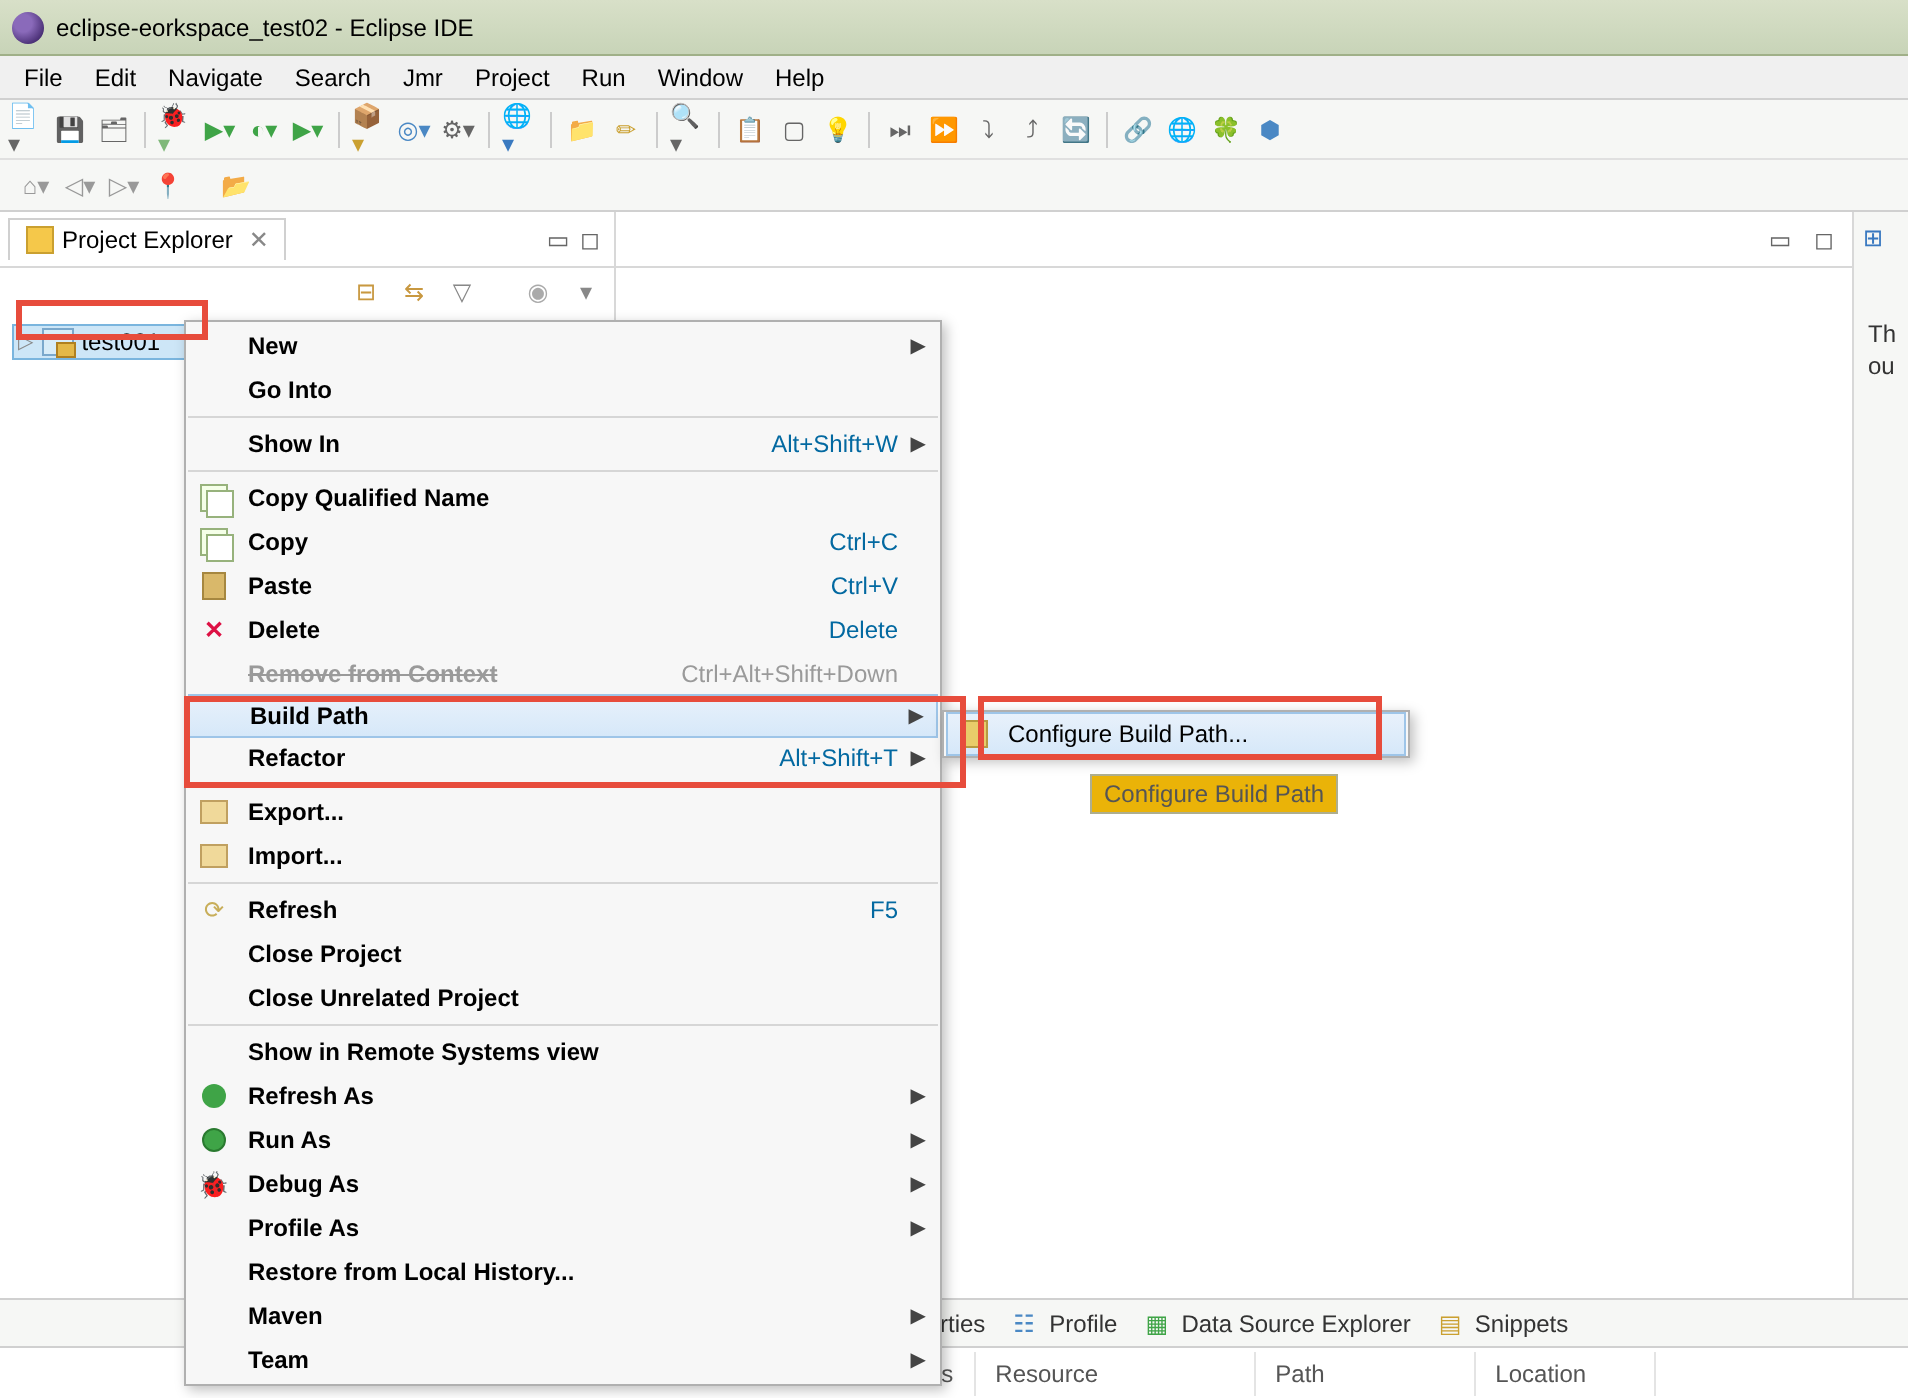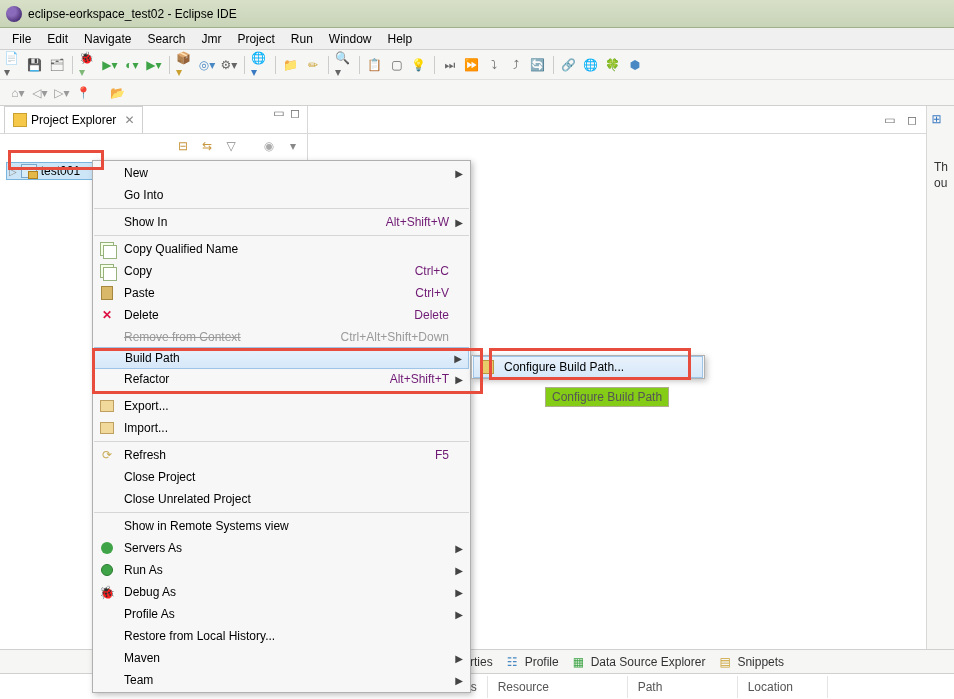--- a/index.html
+++ b/index.html
@@ -15,21 +15,21 @@
 .toolbar { height: 30px; background: #f6f7f5; border-bottom: 1px solid #e0e0e0; display: flex; align-items: center; padding: 0 4px; gap: 4px; }
 .tb-ico { width: 18px; height: 18px; display: inline-flex; align-items: center; justify-content: center; font-size: 12px; color: #666; }
 .tb-sep { width: 1px; height: 18px; background: #ccc; margin: 0 2px; }
 
 .navbar { height: 26px; background: #f6f7f5; border-bottom: 1px solid #d0d0d0; display: flex; align-items: center; padding: 0 10px; gap: 6px; }
 .nav-ico { width: 16px; height: 16px; color: #999; display: inline-flex; align-items: center; justify-content: center; }
 
 .workbench { position: absolute; top: 106px; left: 0; right: 0; bottom: 0; display: flex; }
 
 .sidebar { width: 308px; background: #fff; border-right: 1px solid #d8d8d8; display: flex; flex-direction: column; }
-.view-tabs { height: 28px; border-bottom: 1px solid #d8d8d8; display: flex; padding: 0 4px; }
+.view-tabs { height: 28px; border-bottom: 1px solid #d8d8d8; display: flex; align-items: center; padding: 0 4px; }
 .view-tab { display: flex; align-items: center; padding: 3px 8px; border: 1px solid #d0d0d0; border-bottom: none; background: #fff; gap: 4px; }
 .view-tab .vt-ico { width: 14px; height: 14px; background: #f5c84a; border: 1px solid #caa030; }
 .view-tabs .spacer { flex: 1; }
 .view-min { width: 16px; height: 14px; display: inline-flex; align-items: center; justify-content: center; color: #666; }
 
 .view-toolbar { height: 24px; display: flex; justify-content: flex-end; align-items: center; padding: 0 6px; gap: 8px; }
 .vt-btn { width: 16px; height: 16px; display: inline-flex; align-items: center; justify-content: center; color: #888; }
 
 .tree { padding: 4px 6px; }
 .tree-item { display: flex; align-items: center; gap: 4px; padding: 1px 2px; }
@@ -56,35 +56,35 @@
 .bottom-hdr { position: absolute; bottom: 0; left: 0; right: 0; height: 26px; border-top: 1px solid #d0d0d0; background: #fff; display: flex; align-items: center; z-index: 4; color: #555; }
 .bh-cell { padding: 4px 10px; border-right: 1px solid #e4e4e4; }
 
 .watermark { position: absolute; bottom: 38px; right: 10px; color: #dcdcdc; z-index: 3; }
 .side-text { position: absolute; top: 160px; right: 6px; color:#333; line-height:1.3; z-index:3; }
 
 
 .ctxmenu { position: absolute; top: 160px; left: 92px; width: 379px; background: #f7f7f7; border: 1px solid #b0b0b0; box-shadow: 2px 2px 6px rgba(0,0,0,0.25); z-index: 10; padding: 1px; }
 .ctxmenu .row { display: flex; align-items: center; height: 22px; position: relative; }
 .ctxmenu .row .ic { width: 26px; display:flex; justify-content:center; }
-.ctxmenu .row .lbl { flex: 1; padding-left: 4px; }
-.ctxmenu .row .sc { padding-right: 20px; color: #701a75; }
+.ctxmenu .row .lbl { flex: 1; padding-left: 4px; font-weight: bold; }
+.ctxmenu .row .sc { padding-right: 20px; color: #0369a1; }
 .ctxmenu .row .ar { position: absolute; right: 6px; font-size: 10px; color: #444; }
 .ctxmenu .row.hover { background: linear-gradient(#e8f1fb, #d6e8f9); border: 1px solid #9ec5e8; margin: -1px 0; }
 .ctxmenu .row.disabled { color: #9a9a9a; }
 .ctxmenu .row.disabled .lbl { text-decoration: line-through; }
 .ctxmenu hr { border: none; border-top: 1px solid #d6d6d6; margin: 2px 0; }
 
 .submenu { position: absolute; top: 355px; left: 471px; width: 234px; background: #f7f7f7; border: 1px solid #b0b0b0; box-shadow: 2px 2px 6px rgba(0,0,0,0.25); z-index: 11; padding: 1px; }
 .submenu .srow { display: flex; align-items: center; height: 22px; }
 .submenu .srow .ic { width: 26px; display:flex; justify-content:center; }
 .submenu .srow .lbl { flex: 1; padding-left: 4px; }
 .submenu .srow.hover { background: linear-gradient(#e8f1fb, #d6e8f9); border: 1px solid #9ec5e8; margin: -1px 0; }
 
-.tooltip { position: absolute; top: 387px; left: 545px; background: #84cc16; border: 1px solid #aeae8e; padding: 2px 6px; z-index: 12; color: #555; }
+.tooltip { position: absolute; top: 387px; left: 545px; background: #eab308; border: 1px solid #aeae8e; padding: 2px 6px; z-index: 12; color: #555; }
 
 
 .i-copy { width:14px;height:14px;border:1px solid #97b27c;background:#f5ffe8;position:relative;}
 .i-copy::before{content:"";position:absolute;left:2px;top:2px;width:12px;height:12px;border:1px solid #97b27c;background:#fff;}
 .i-paste { width:12px;height:14px;background:#d9b86a;border:1px solid #a68740;}
 .i-del { color:#d14; font-weight:bold;}
 .i-imp { width:14px;height:12px;background:#f0d99a;border:1px solid #c0a060;}
 .i-exp { width:14px;height:12px;background:#f0d99a;border:1px solid #c0a060;}
 .i-cov { width:12px;height:12px;border-radius:50%;background:#3fa447;}
 .i-run { width:12px;height:12px;border-radius:50%;background:#3fa447;border:1px solid #2a7a30;}
@@ -300,21 +300,21 @@
     </div>
   <hr>
   <div class="row">
       <span class="ic"></span>
       <span class="lbl">Show in Remote Systems view</span>
     </div>
   <div class="row">
       <span class="ic">
         <span class="i-cov"></span>
       </span>
-      <span class="lbl">Servers As</span>
+      <span class="lbl">Refresh As</span>
       <span class="ar">▶</span>
     </div>
   <div class="row">
       <span class="ic">
         <span class="i-run"></span>
       </span>
       <span class="lbl">Run As</span>
       <span class="ar">▶</span>
     </div>
   <div class="row">

